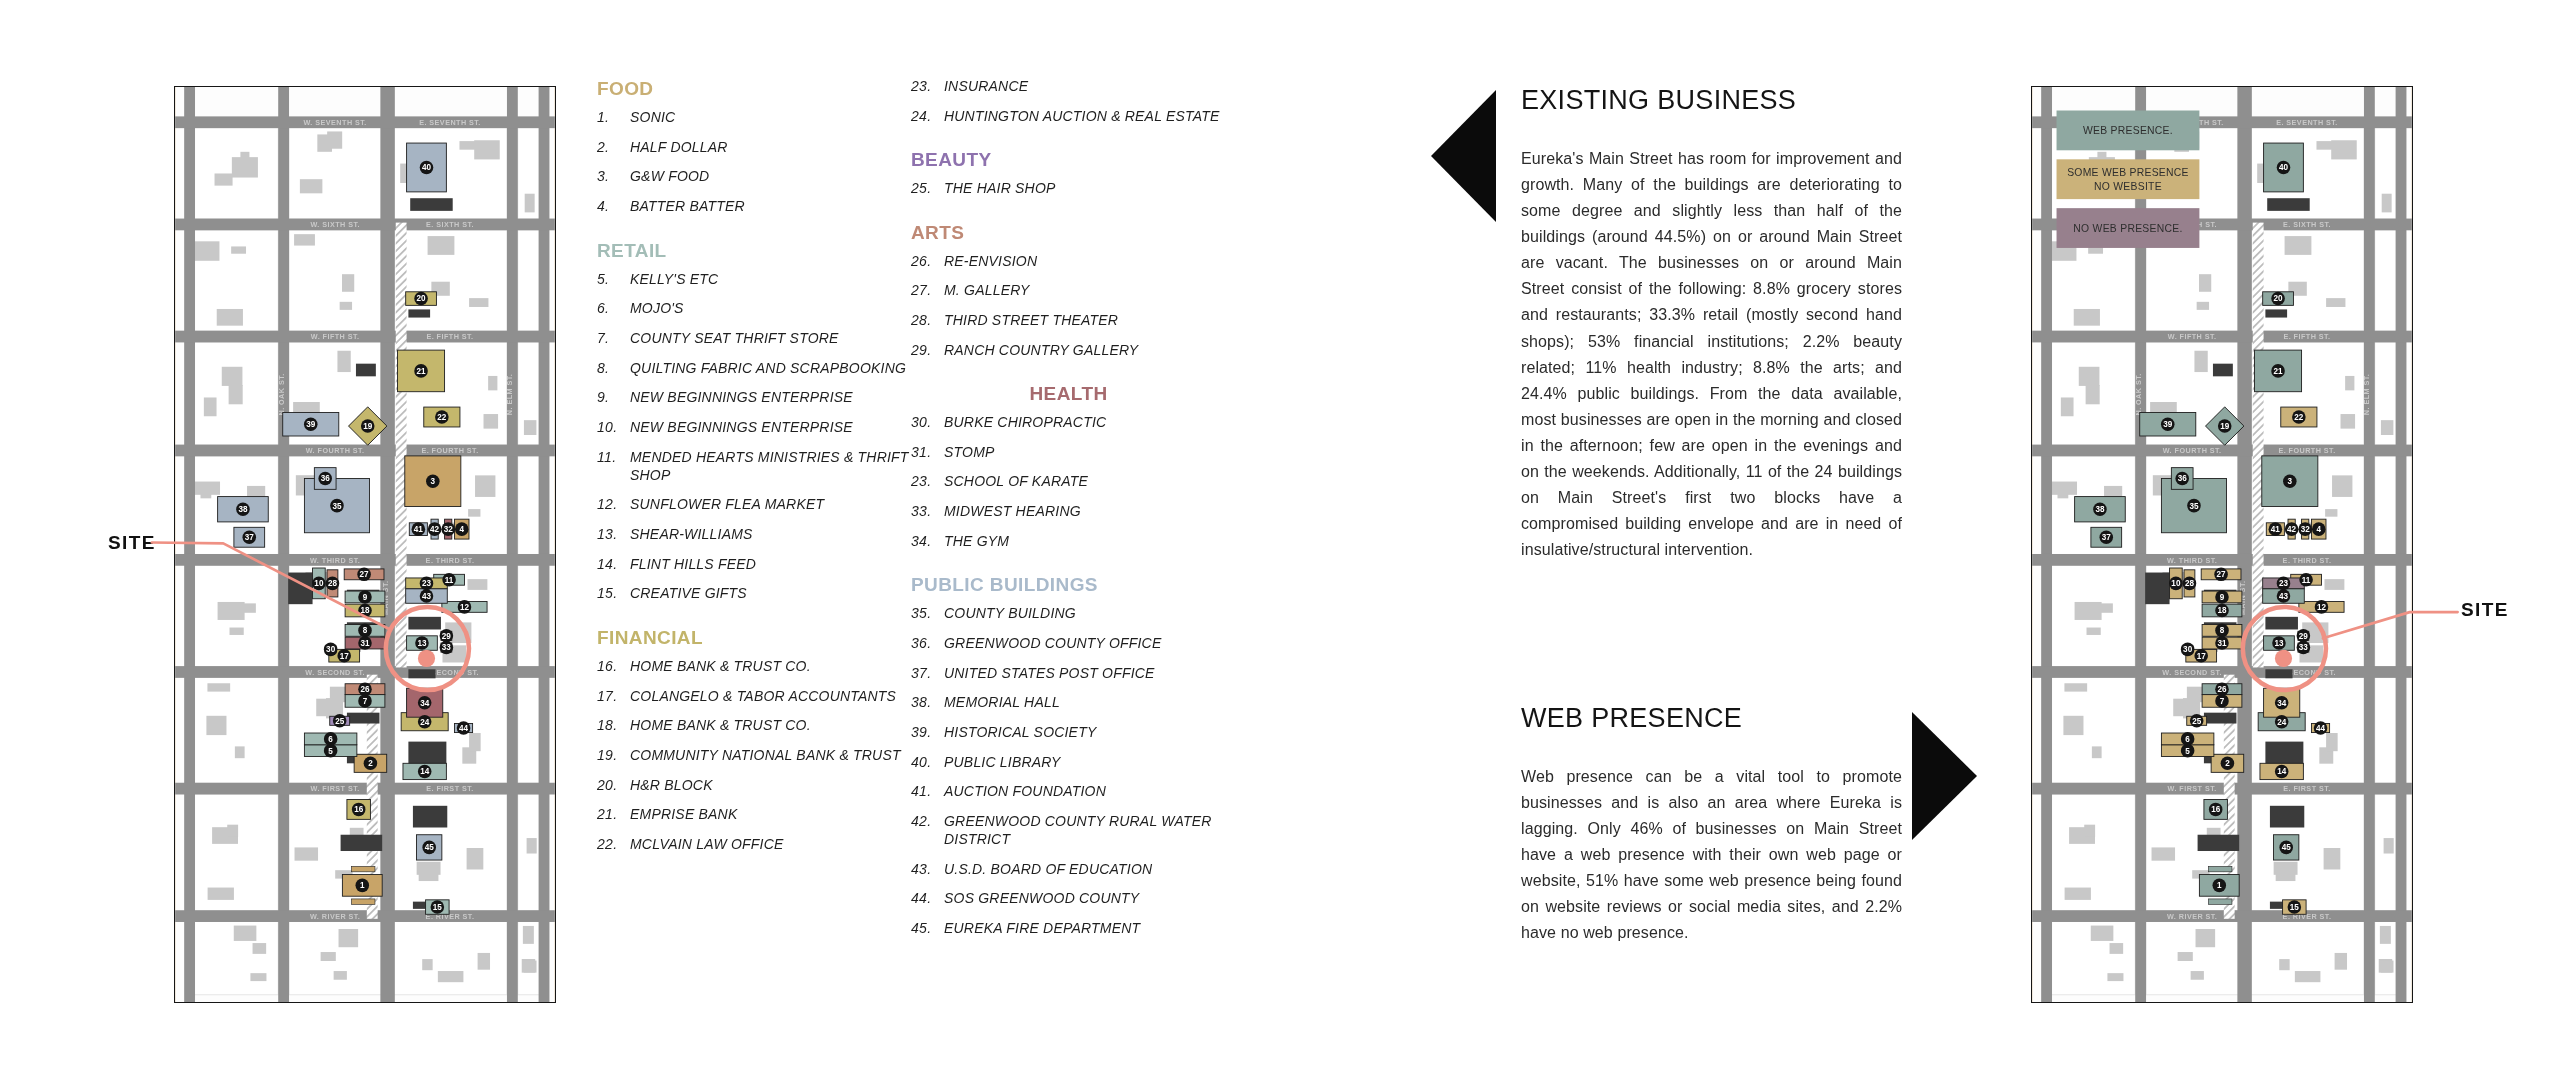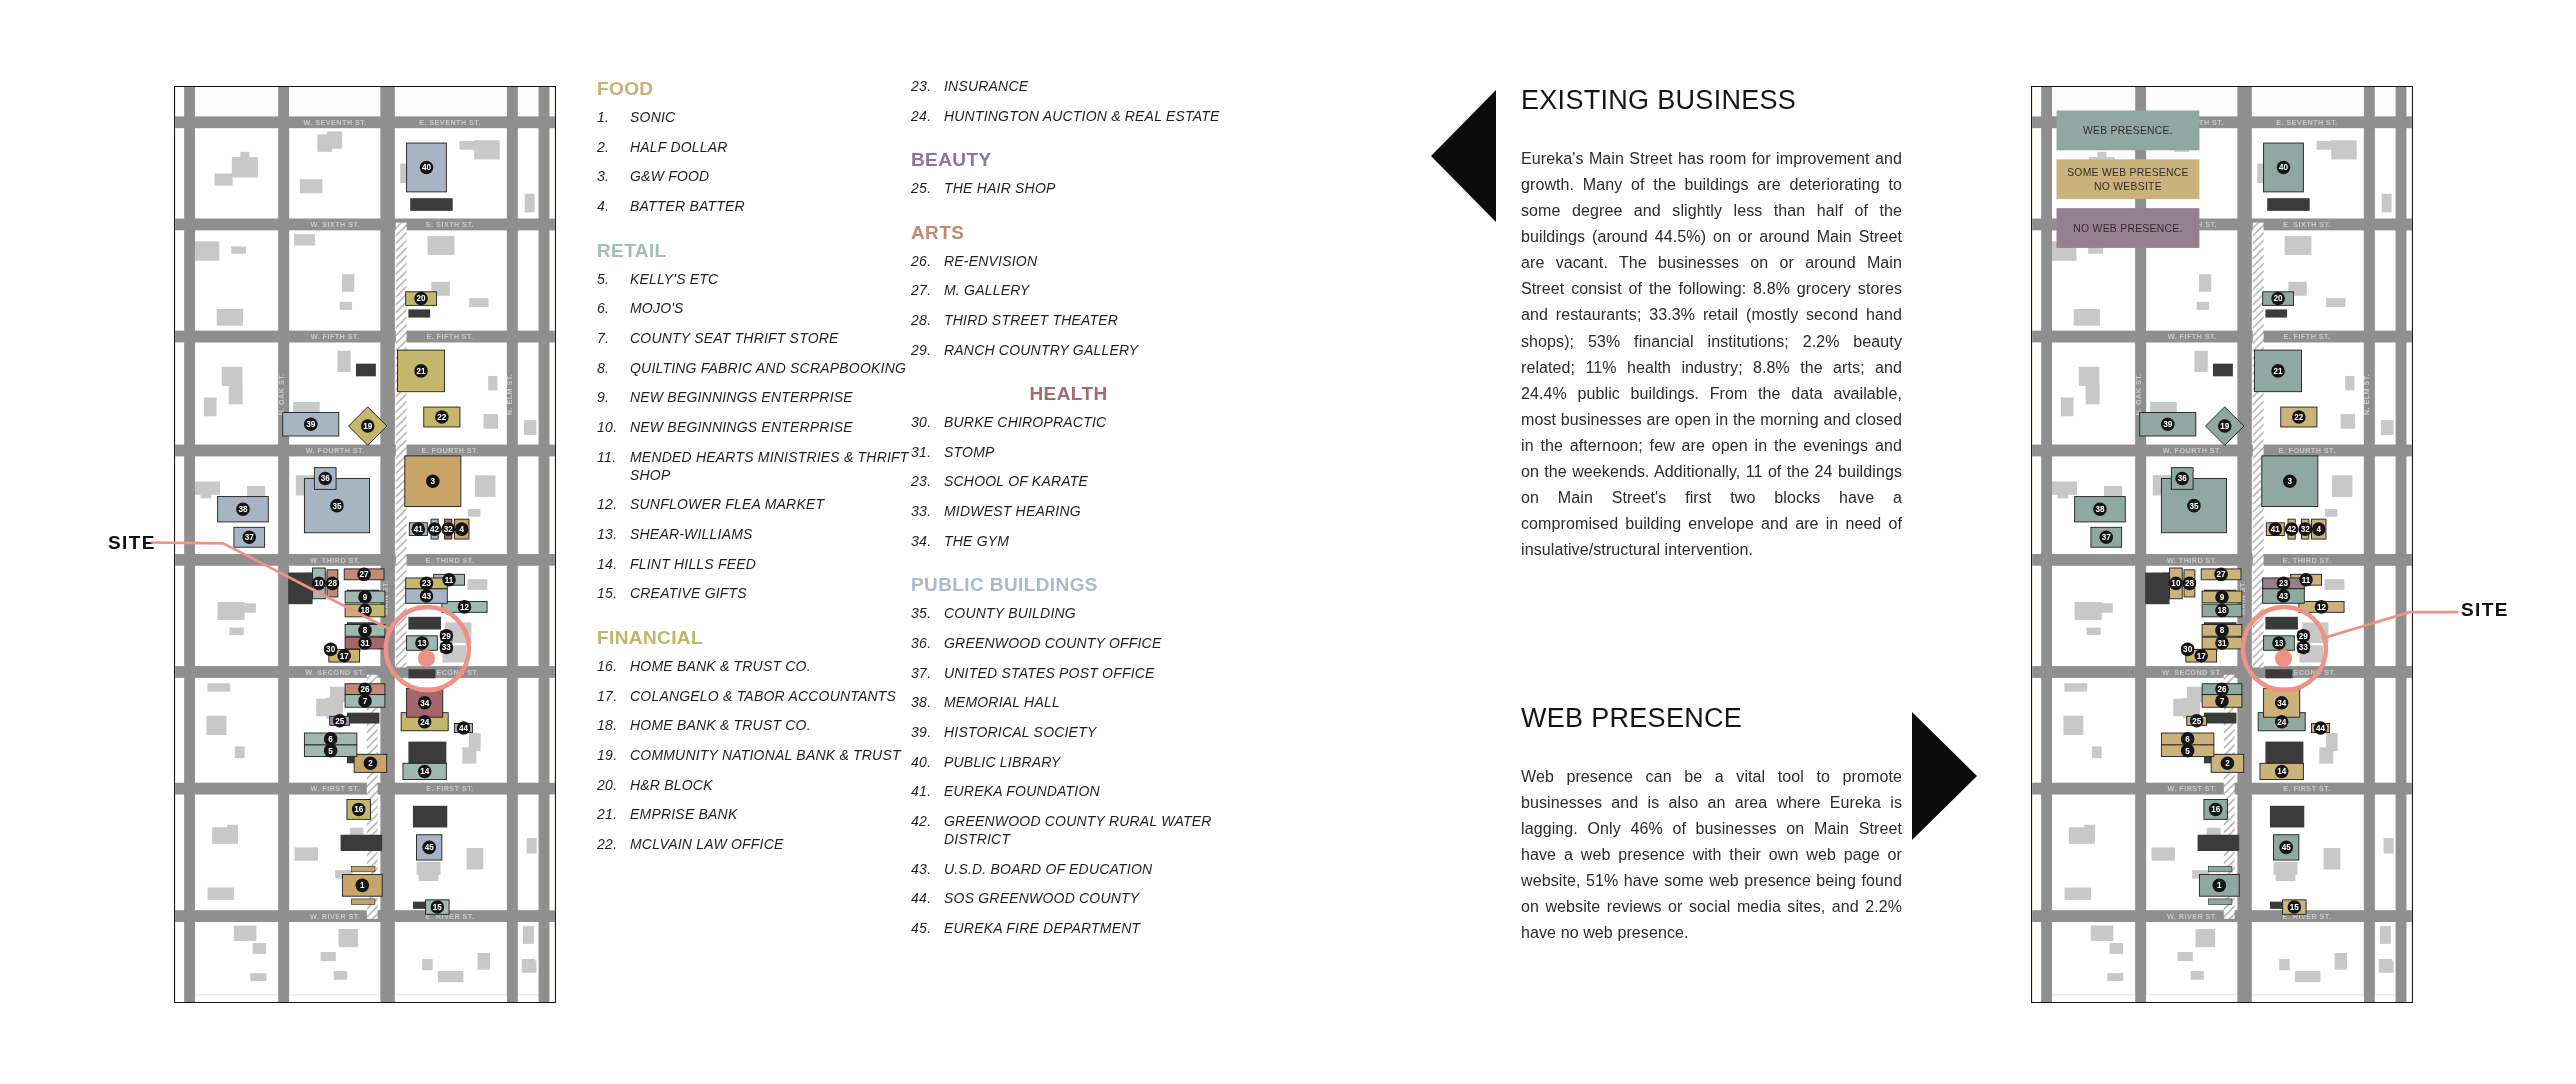--- a/index.html
+++ b/index.html
@@ -1029,21 +1029,21 @@
         <div class="dir-item">
           <span class="dir-num">39.</span>
           <span class="dir-name">HISTORICAL SOCIETY</span>
         </div>
         <div class="dir-item">
           <span class="dir-num">40.</span>
           <span class="dir-name">PUBLIC LIBRARY</span>
         </div>
         <div class="dir-item">
           <span class="dir-num">41.</span>
-          <span class="dir-name">EUREKA FOUNDATION</span>
+          <span class="dir-name">AUCTION FOUNDATION</span>
         </div>
         <div class="dir-item">
           <span class="dir-num">42.</span>
           <span class="dir-name">GREENWOOD COUNTY RURAL WATER DISTRICT</span>
         </div>
         <div class="dir-item">
           <span class="dir-num">43.</span>
           <span class="dir-name">U.S.D. BOARD OF EDUCATION</span>
         </div>
         <div class="dir-item">

